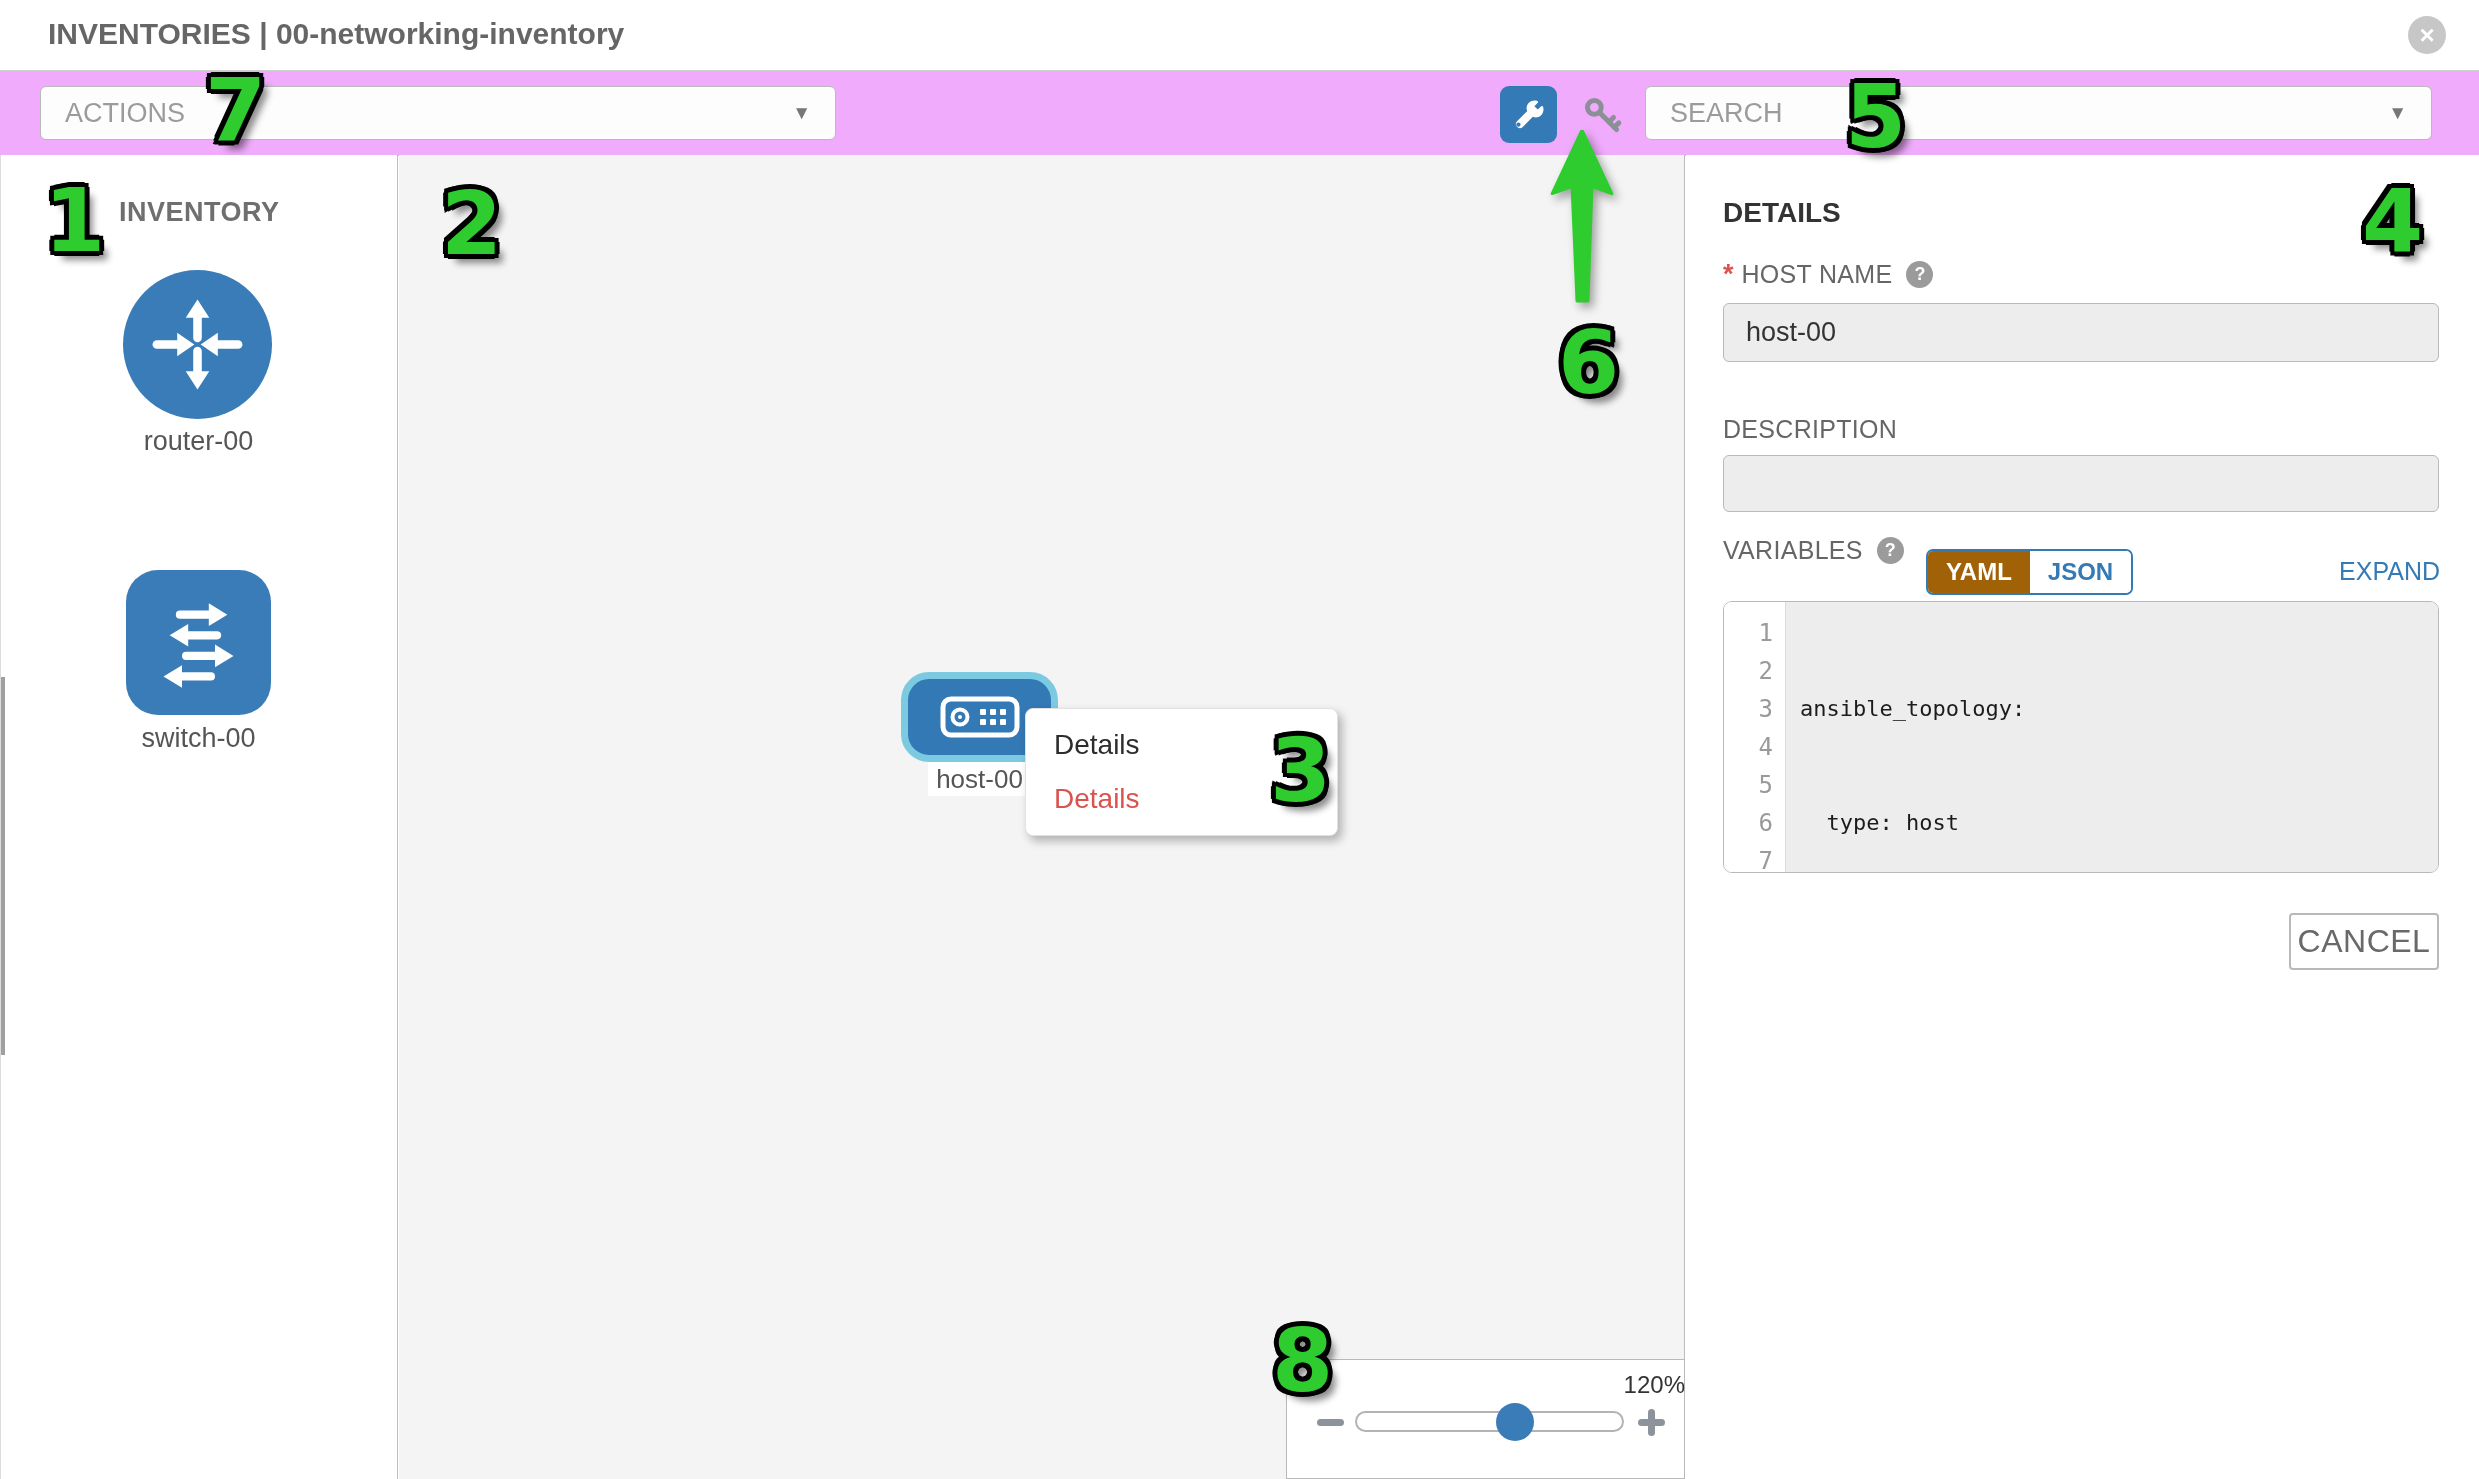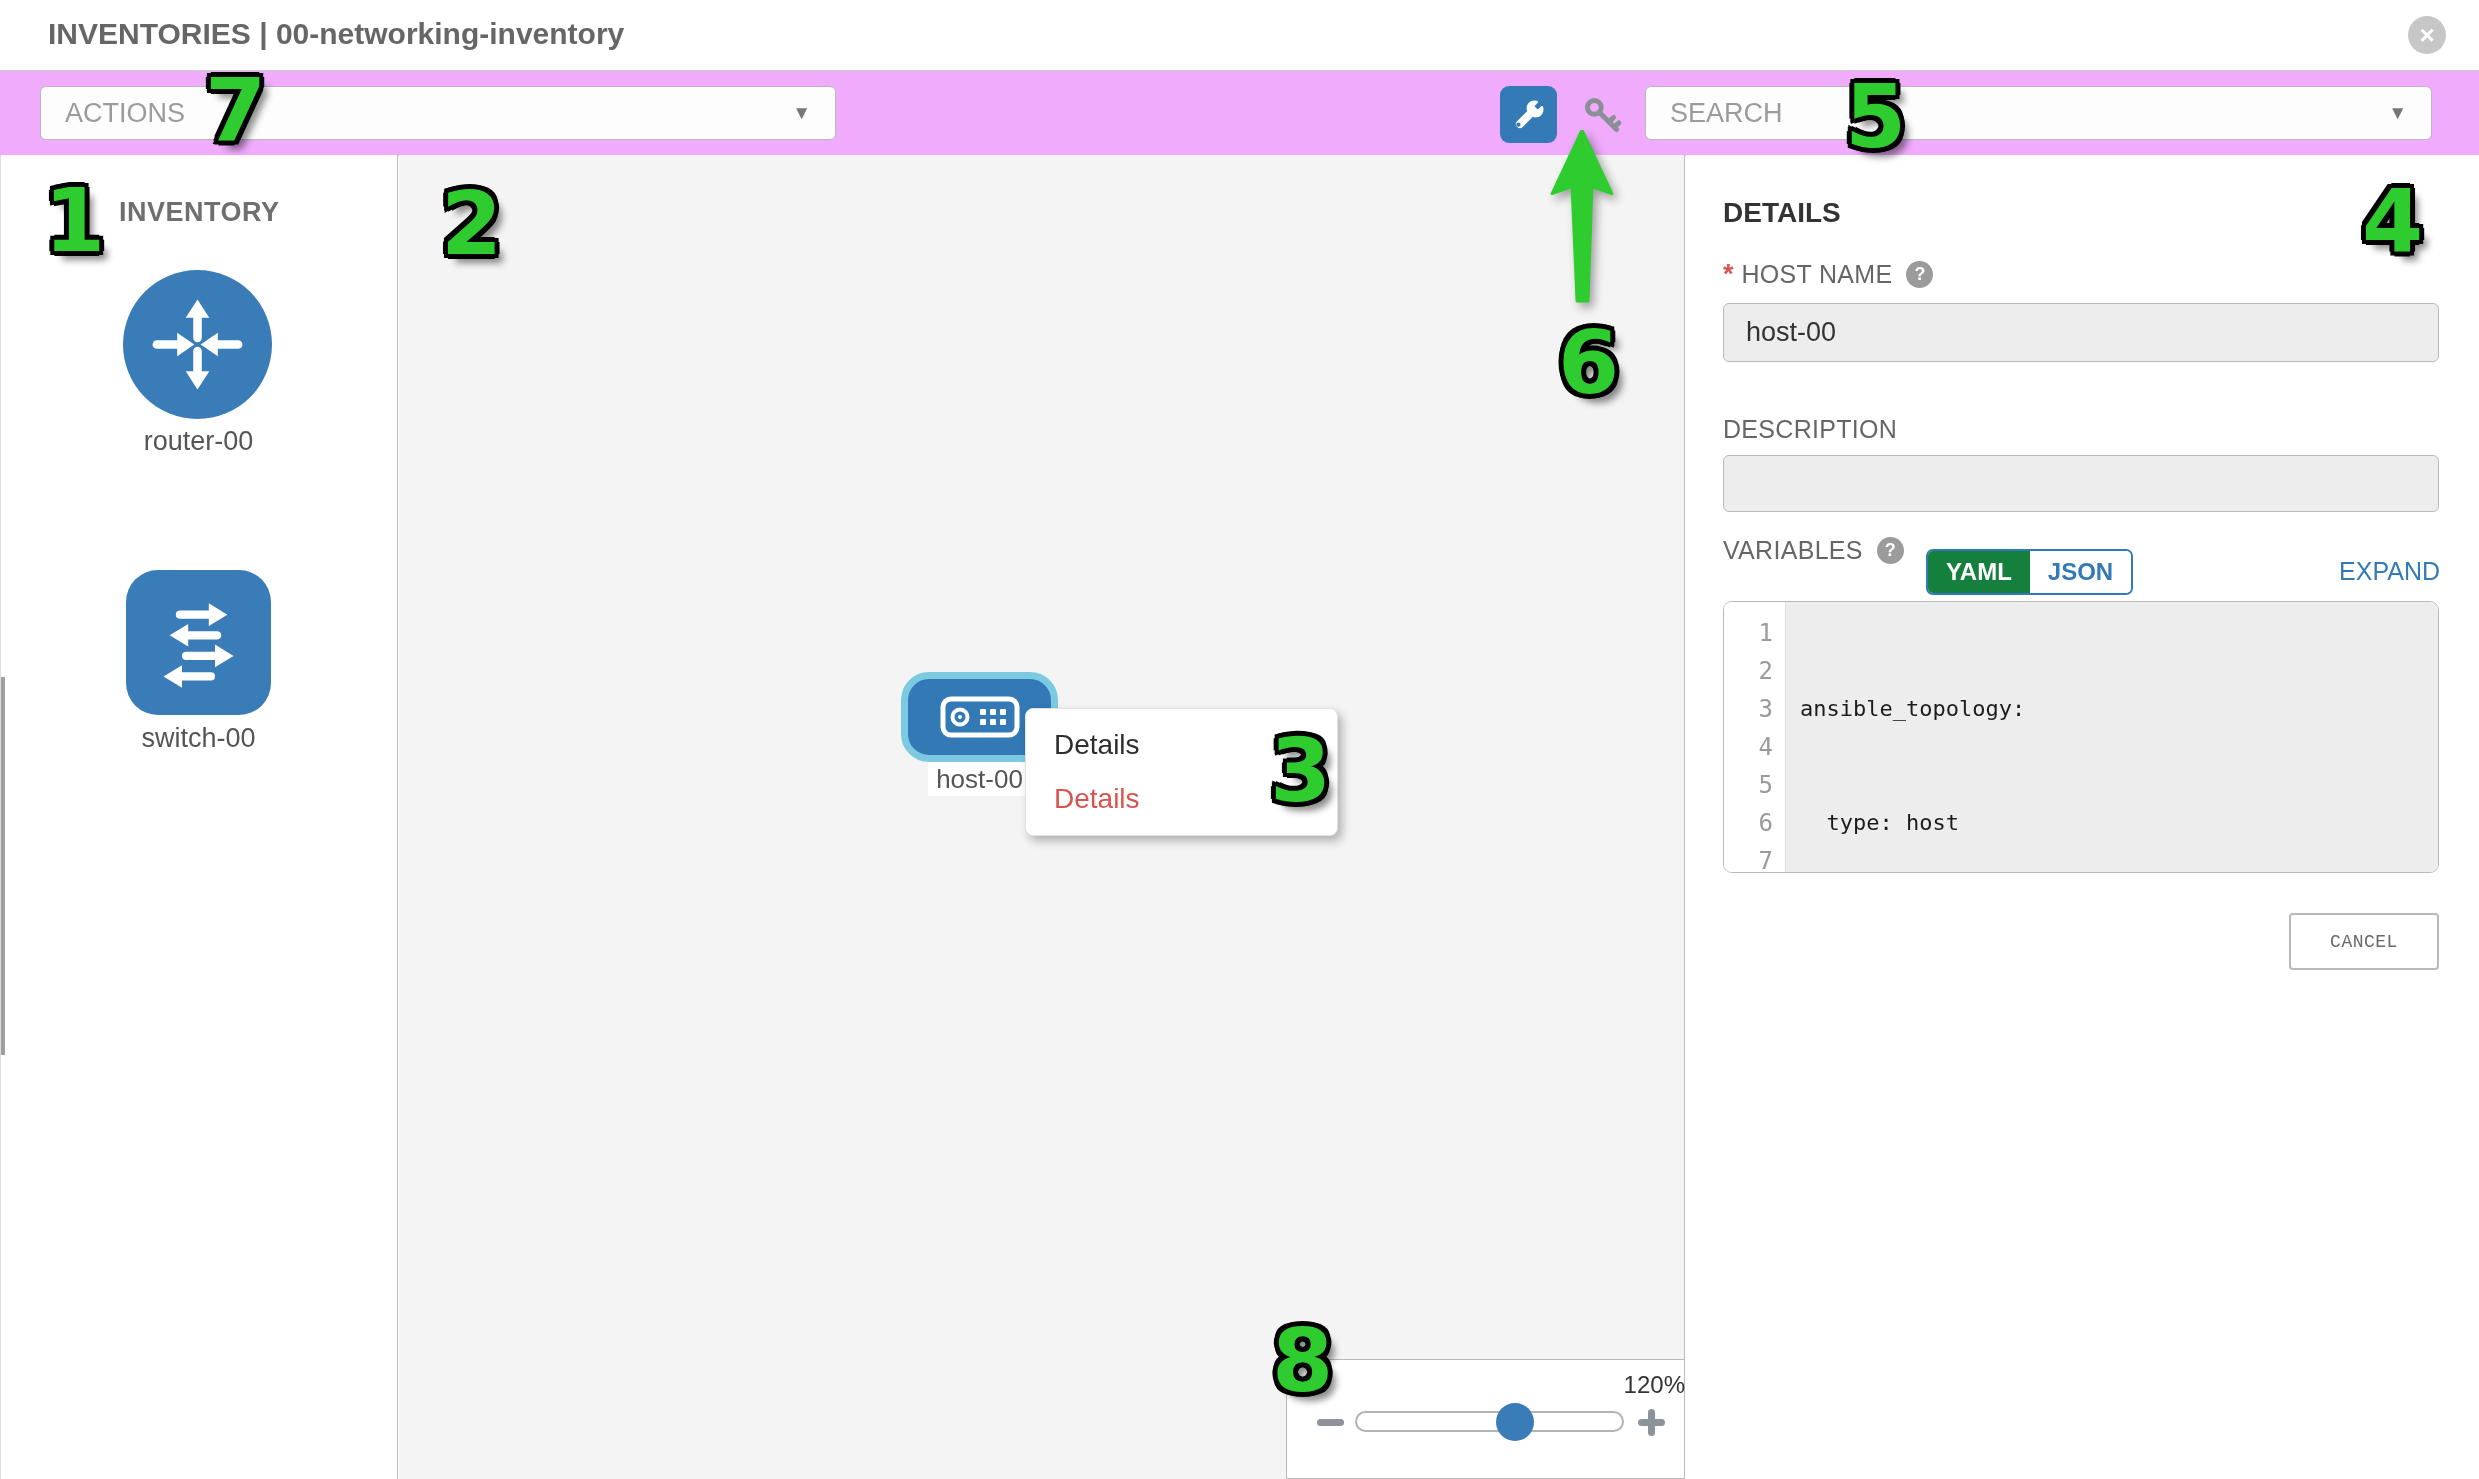--- a/index.html
+++ b/index.html
@@ -68,32 +68,32 @@
   .req{color:#d9534f;font-weight:bold;font-size:27px;}
   .f-label{font-size:25px;font-weight:400;color:#666;letter-spacing:0.3px;}
   .help-icon{width:27px;height:27px;border-radius:50%;background:#9b9b9b;color:#fff;font-size:18px;font-weight:bold;
              display:flex;align-items:center;justify-content:center;margin-left:6px;cursor:pointer;}
   .text-input{position:absolute;left:1723px;width:716px;background:#ededed;border:1px solid #b9b9b9;border-radius:6px;
               box-sizing:border-box;display:flex;align-items:center;padding-left:22px;font-size:27px;color:#333;}
   .hostname-input{top:303px;height:59px;}
   .desc-input{top:455px;height:57px;}
   .toggle-group{position:absolute;left:1926px;top:549px;height:46px;display:inline-flex;border:2px solid #337ab7;border-radius:7px;overflow:hidden;box-sizing:border-box;}
   .toggle-seg{display:flex;align-items:center;padding:0 18px;font-size:24px;font-weight:bold;cursor:pointer;}
-  .toggle-yaml{background:#15803d;color:#fff;}
+  .toggle-yaml{background:#a16207;color:#fff;}
   .toggle-json{background:#fff;color:#337ab7;}
   .expand-link{position:absolute;right:40px;top:557px;color:#337ab7;font-size:25px;cursor:pointer;margin-left:37px;}
   .editor{position:absolute;left:1723px;top:601px;width:716px;height:272px;border:1px solid #b9b9b9;border-radius:9px;
           overflow:hidden;display:flex;box-sizing:border-box;background:#fff;}
   .gutter{width:62px;background:#fff;border-right:1px solid #dcdcdc;padding:12px 12px 0 0;box-sizing:border-box;
           text-align:right;color:#9a9a9a;font-family:"DejaVu Sans Mono",monospace;font-size:24px;line-height:38px;}
   .codearea{flex:1;background:#ededed;padding:12px 0 0 14px;font-family:"DejaVu Sans Mono",monospace;font-size:22px;
             line-height:38px;color:#1c1c1c;white-space:pre;cursor:text;}
   .cancel-btn{position:absolute;left:2289px;top:913px;width:150px;height:57px;background:#fff;border:2px solid #b9b9b9;
               border-radius:4px;box-sizing:border-box;display:flex;align-items:center;justify-content:center;
-              color:#696969;font-size:18px;letter-spacing:0.5px;cursor:pointer;font-family:Liberation Mono, monospace;}
+              color:#696969;font-size:32px;letter-spacing:0.5px;cursor:pointer;}
 
   
   .ann{position:absolute;font-family:"DejaVu Sans",sans-serif;font-size:88px;font-weight:bold;color:#2ecc2e;line-height:1;
        z-index:50;-webkit-text-stroke:7px #000;paint-order:stroke fill;
        text-shadow:5px 0 #000,-5px 0 #000,0 5px #000,0 -5px #000,4px 4px #000,-4px -4px #000,4px -4px #000,-4px 4px #000,8px 9px 7px rgba(0,0,0,.45);}
   .ann-1{left:44px;top:177px;} .ann-2{left:441px;top:180px;} .ann-3{left:1270px;top:727px;} .ann-4{left:2362px;top:178px;}
   .ann-5{left:1845px;top:73px;} .ann-6{left:1558px;top:319px;} .ann-7{left:205px;top:67px;} .ann-8{left:1272px;top:1317px;}
   .ann-arrow{position:absolute;left:1550px;top:130px;z-index:50;filter:drop-shadow(4px 5px 5px rgba(0,0,0,.35));}
   svg{display:block;}
 </style>

